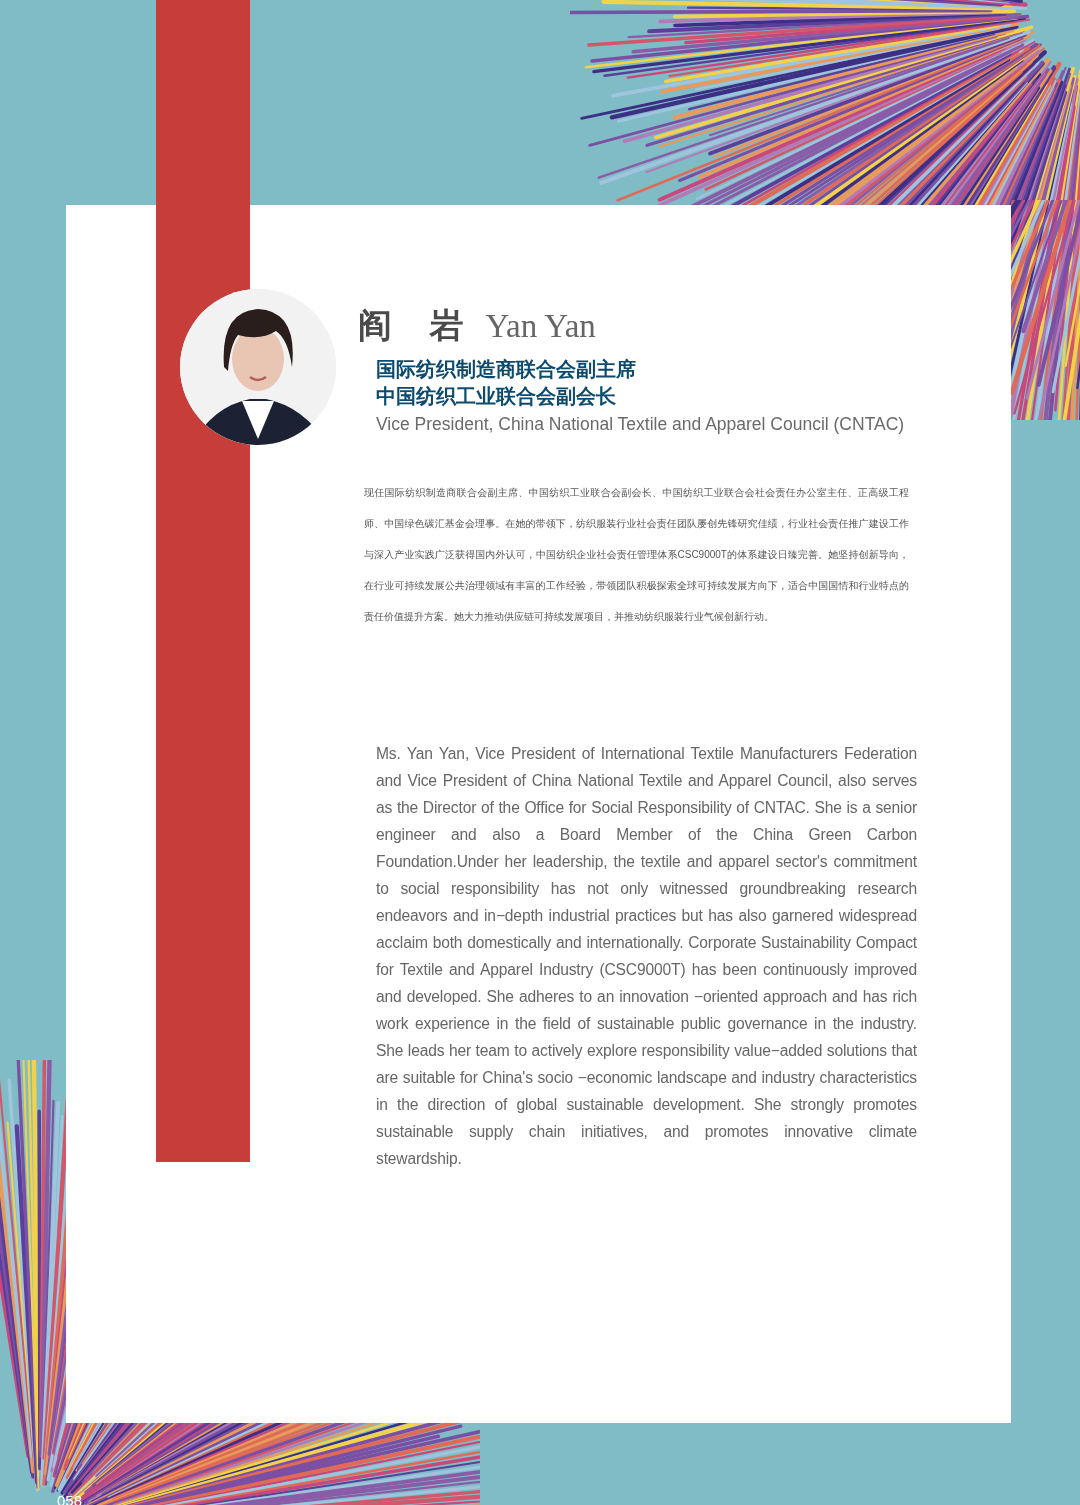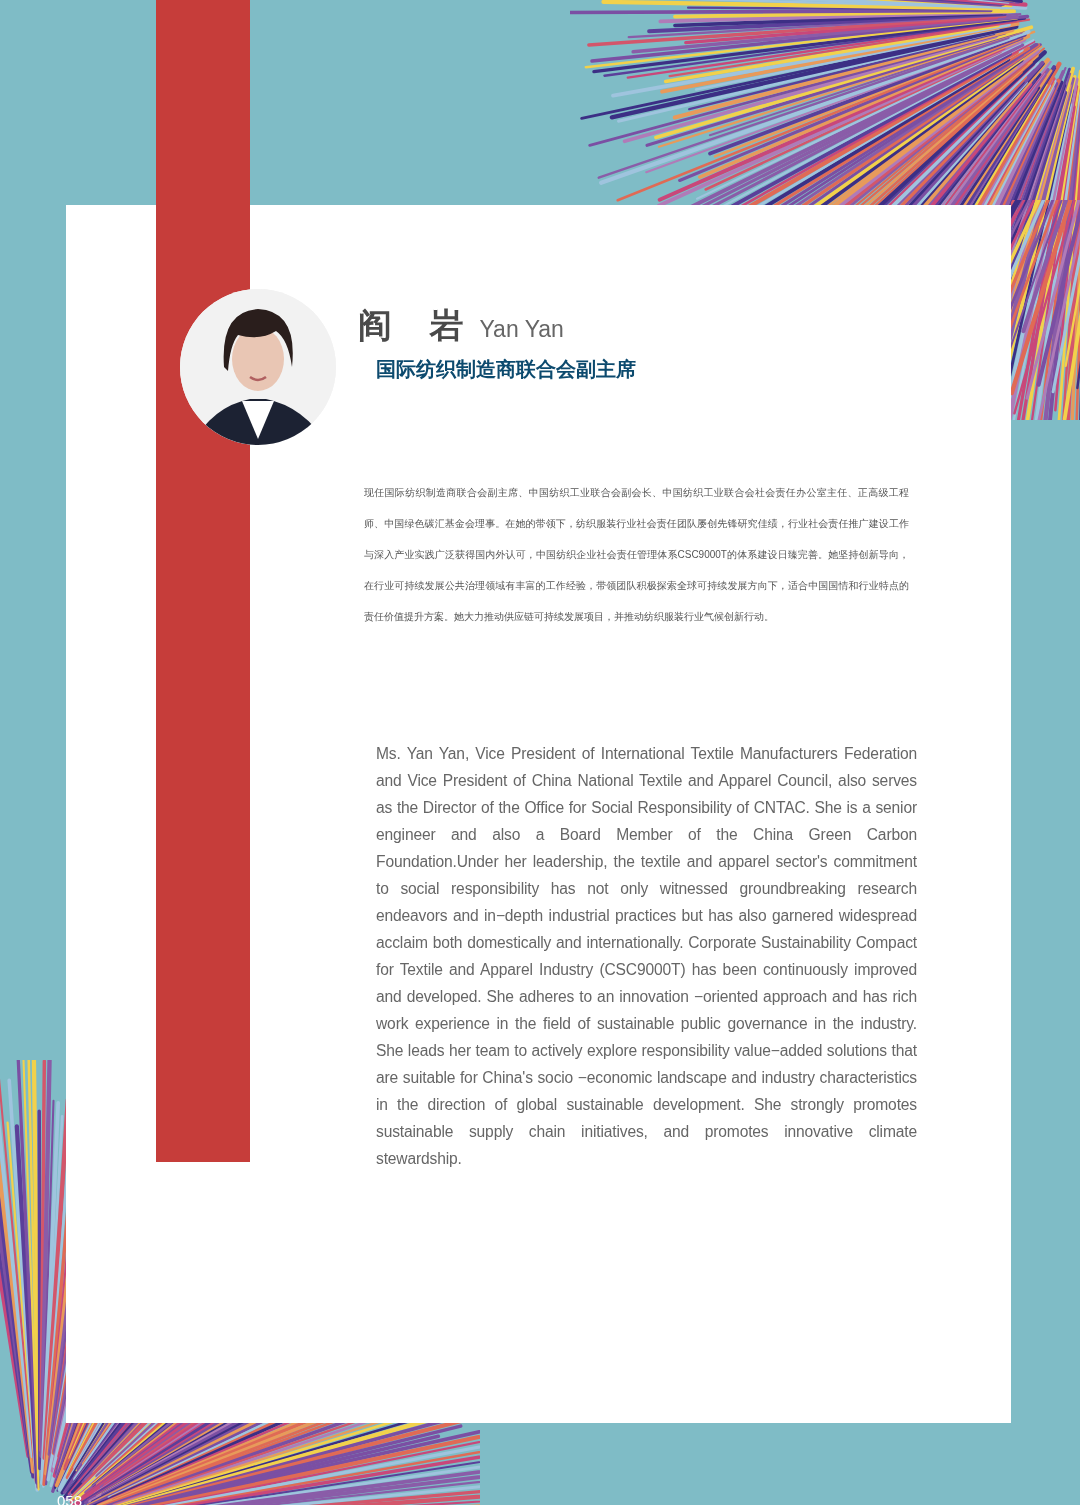--- a/index.html
+++ b/index.html
@@ -17,21 +17,21 @@
   .red-bar {
     position:absolute; left:156px; top:0; width:94px; height:1162px;
     background:#c63d3a;
   }
   .photo {
     position:absolute; left:180px; top:289px; width:156px; height:156px;
     border-radius:50%; overflow:hidden; background:#f4f4f4;
   }
   .name-row { position:absolute; left:358px; top:303px; display:flex; align-items:baseline; }
   .name-cn { font-size:34px; font-weight:bold; color:#4a4a4a; letter-spacing:14px; }
-  .name-en { font-family:Liberation Sans, sans-serif; font-size:23px; color:#666; margin-left:2px; }
+  .name-en { font-family:Liberation Serif, serif; font-size:33px; color:#666; margin-left:8px; }
   .titles-cn { position:absolute; left:376px; top:356px; }
   .titles-cn div { font-size:20px; font-weight:bold; color:#0c4a6e; line-height:27px; }
   .titles-en { position:absolute; left:376px; top:413px; }
   .titles-en div { font-size:17.5px; color:#6a6a6a; line-height:22px; }
   .bio-cn {
     position:absolute; left:364px; top:477px; width:545px;
     font-size:10px; color:#555; line-height:31px; text-align:justify;
   }
   .bio-en {
     position:absolute; left:376px; top:740px; width:541px;
@@ -445,21 +445,23 @@
   </svg>
 </div>
 
 <div class="name-row">
   <span class="name-cn">阎 岩</span>
   <span class="name-en">Yan Yan</span>
 </div>
 
 <div class="titles-cn">
   <div>国际纺织制造商联合会副主席</div>
+  <div>中国纺织工业联合会副会长</div>
 </div>
 
 <div class="titles-en">
+  <div>Vice President, China National Textile and Apparel Council (CNTAC)</div>
 </div>
 
 <div class="bio-cn">现任国际纺织制造商联合会副主席、中国纺织工业联合会副会长、中国纺织工业联合会社会责任办公室主任、正高级工程师、中国绿色碳汇基金会理事。在她的带领下，纺织服装行业社会责任团队屡创先锋研究佳绩，行业社会责任推广建设工作与深入产业实践广泛获得国内外认可，中国纺织企业社会责任管理体系CSC9000T的体系建设日臻完善。她坚持创新导向，在行业可持续发展公共治理领域有丰富的工作经验，带领团队积极探索全球可持续发展方向下，适合中国国情和行业特点的责任价值提升方案。她大力推动供应链可持续发展项目，并推动纺织服装行业气候创新行动。</div>
 <div class="bio-en">Ms. Yan Yan, Vice President of International Textile Manufacturers Federation and Vice President of China National Textile and Apparel Council, also serves as the Director of the Office for Social Responsibility of CNTAC. She is a senior engineer and also a Board Member of the China Green Carbon Foundation.Under her leadership, the textile and apparel sector's commitment to social responsibility has not only witnessed groundbreaking research endeavors and in−depth industrial practices but has also garnered widespread acclaim both domestically and internationally. Corporate Sustainability Compact for Textile and Apparel Industry (CSC9000T) has been continuously improved and developed. She adheres to an innovation −oriented approach and has rich work experience in the field of sustainable public governance in the industry. She leads her team to actively explore responsibility value−added solutions that are suitable for China's socio −economic landscape and industry characteristics in the direction of global sustainable development. She strongly promotes sustainable supply chain initiatives, and promotes innovative climate stewardship.</div>
 
 <div class="page-num">058</div>
 
 </body></html>

